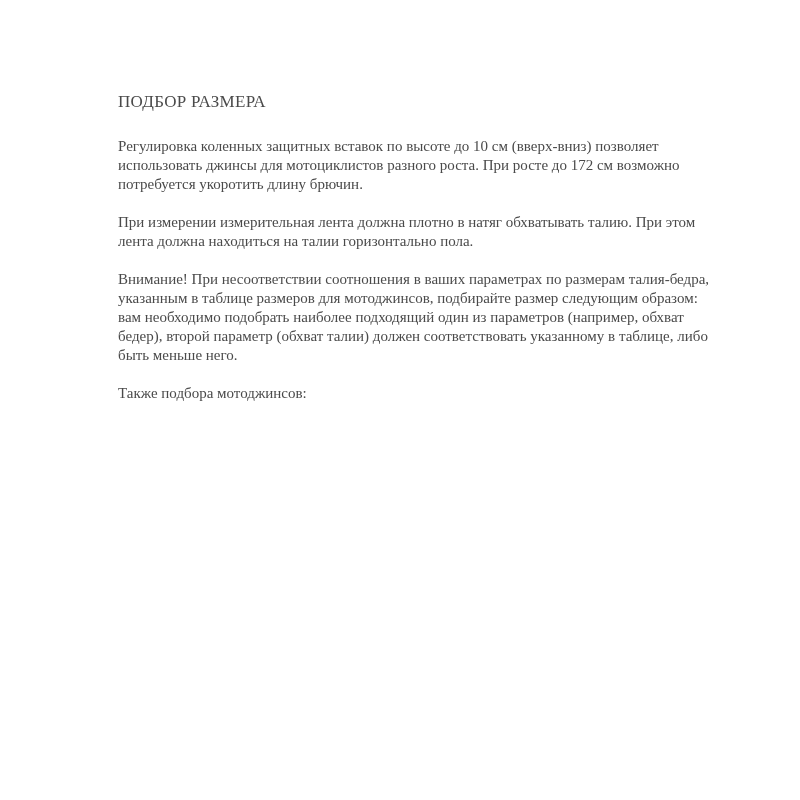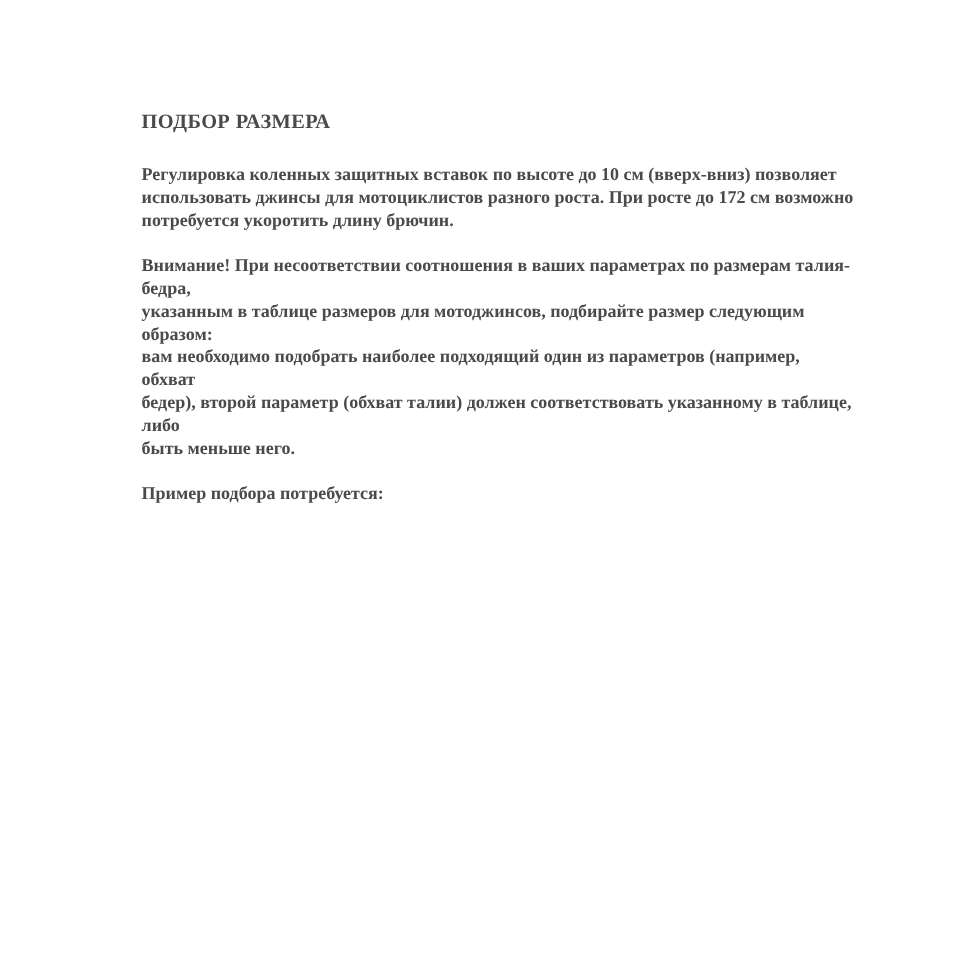--- a/index.html
+++ b/index.html
@@ -15,49 +15,50 @@
   }
   .doc {
     box-sizing: border-box;
     width: 800px;
     height: 800px;
     padding: 91px 88px 0 118px;
     color: #4a4a4a;
   }
   .doc-title {
     font-size: 17px;
-    font-weight: bold;
+    font-weight: normal;
     line-height: 22px;
     margin: 0 0 24px 0;
     letter-spacing: 0.3px;
   }
   .doc p {
     font-size: 15px;
     line-height: 19px;
     margin: 0 0 19px 0;
     white-space: pre-line; 
-    font-weight: bold;
   }
 </style>
 </head>
 <body>
 
 <main class="doc">
   <h1 class="doc-title">ПОДБОР РАЗМЕРА</h1>
 
   <p>Регулировка коленных защитных вставок по высоте до 10 см (вверх-вниз) позволяет
 использовать джинсы для мотоциклистов разного роста. При росте до 172 см возможно
 потребуется укоротить длину брючин.</p>
 
 
+  <p>При измерении измерительная лента должна плотно в натяг обхватывать талию. При этом
+лента должна находиться на талии горизонтально пола.</p>
 
   <p>Внимание! При несоответствии соотношения в ваших параметрах по размерам талия-бедра,
 указанным в таблице размеров для мотоджинсов, подбирайте размер следующим образом:
 вам необходимо подобрать наиболее подходящий один из параметров (например, обхват
 бедер), второй параметр (обхват талии) должен соответствовать указанному в таблице, либо
 быть меньше него.</p>
 
-  <p>Пример подбора потребуется:</p>
+  <p>Также подбора мотоджинсов:</p>
 
 
 
 
 </main>
 
 </body></html>

